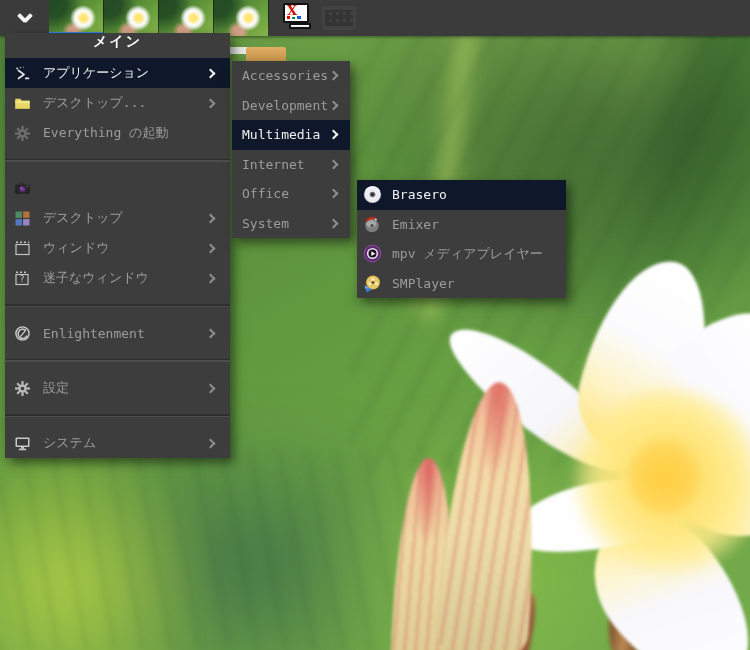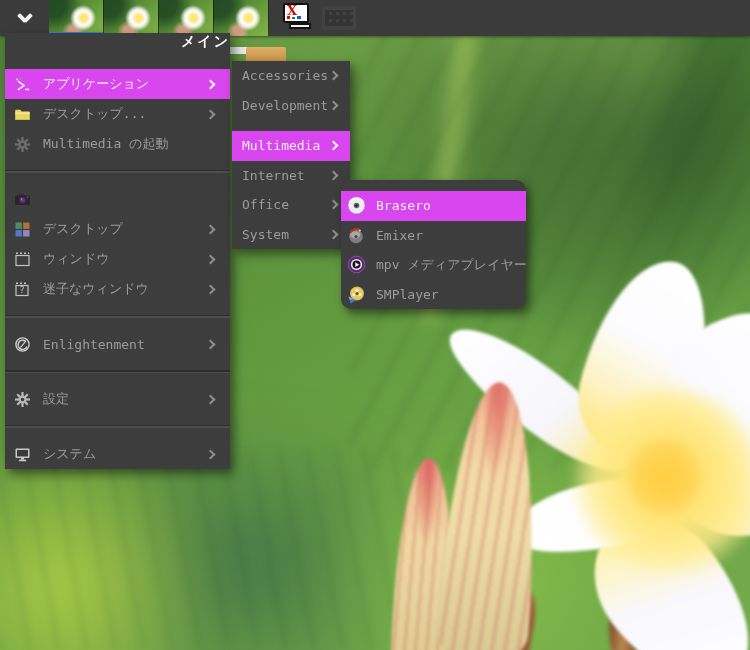--- a/index.html
+++ b/index.html
@@ -99,26 +99,26 @@
   .xterm .base{position:absolute;left:6px;top:20px;width:22px;height:6px;background:#f2f2f2;border:2px solid #111;border-radius:1px;}
   .kbd-icon{width:34px;height:24px;margin-left:7px;border-radius:3px;background:#424242;
     background-image:repeating-linear-gradient(90deg,#343434 0 4px,rgba(0,0,0,0) 4px 7px),
                      repeating-linear-gradient(0deg,#343434 0 4px,rgba(0,0,0,0) 4px 7px);
     background-size:28px 16px;background-position:3px 4px;background-repeat:no-repeat;}
 
   
   .menu{position:absolute;background:#3d3d3d;z-index:5;box-shadow:4px 5px 10px rgba(0,0,0,.5);}
   .menu-main{left:5px;top:33px;width:225px;}
   .menu-cats{left:232px;top:61px;width:118px;}
-  .menu-apps{left:341px;top:180px;width:185px;border-radius:10px;}
-  .menu-title{height:25px;line-height:25px;text-align:right;color:#ffffff;
+  .menu-apps{left:357px;top:180px;width:209px;}
+  .menu-title{height:25px;line-height:25px;text-align:center;color:#ffffff;
     font:bold 14px "DejaVu Sans","Liberation Sans",sans-serif;letter-spacing:2px;}
   .m-row{display:flex;align-items:center;height:30px;cursor:default;}
   .cat-row,.app-row{height:29.5px;}
-  .m-row.active{background:#d946ef;margin-top:11px;}
+  .m-row.active{background:#0f172a;}
   .mi-icon{width:17px;height:17px;margin:0 12px 0 9px;flex:0 0 17px;display:flex;align-items:center;justify-content:center;}
   .app-row .mi-icon{width:19px;height:19px;flex-basis:19px;margin:0 10px 0 6px;}
   .mi-icon svg{width:100%;height:100%;display:block;}
   .mi-label{flex:1;color:#9c9c9c;font-size:13px;white-space:nowrap;overflow:hidden;}
   .cat-row .mi-label{margin-left:10px;}
   .m-row.active .mi-label{color:#f2f2f2;}
   .mi-arrow{width:7px;height:7px;border-top:2.5px solid #8d8d8d;border-right:2.5px solid #8d8d8d;
     transform:rotate(45deg);margin-right:16px;flex:0 0 7px;}
   .cat-row .mi-arrow{margin-right:13px;}
   .m-row.active .mi-arrow{border-color:#f2f2f2;}
@@ -213,21 +213,21 @@
               <g fill="#6e6e6e">
                 <rect x="7.4" y="1" width="2.2" height="15"></rect>
                 <rect x="7.4" y="1" width="2.2" height="15" transform="rotate(45 8.5 8.5)"></rect>
                 <rect x="7.4" y="1" width="2.2" height="15" transform="rotate(90 8.5 8.5)"></rect>
                 <rect x="7.4" y="1" width="2.2" height="15" transform="rotate(135 8.5 8.5)"></rect>
                 <circle cx="8.5" cy="8.5" r="4"></circle>
               </g>
               <circle cx="8.5" cy="8.5" r="1.8" fill="#3d3d3d"></circle>
             </svg>
           </span>
-          <span class="mi-label">Multimedia の起動</span>
+          <span class="mi-label">Everything の起動</span>
         </div>
         <div class="m-sep"></div>
         <div class="m-row main-row">
           <span class="mi-icon">
             <svg viewBox="0 0 17 17">
               <rect x="1" y="4.5" width="15" height="9.5" rx="1.5" fill="#262626"></rect>
               <rect x="5.5" y="2.8" width="4.5" height="2.2" rx=".6" fill="#2e2e2e"></rect>
               <circle cx="8.5" cy="9.2" r="3.4" fill="#4f2566"></circle>
               <circle cx="8.5" cy="9.2" r="2.1" fill="#6a3a88"></circle>
               <circle cx="7.4" cy="8" r=".8" fill="#b795d6"></circle>

